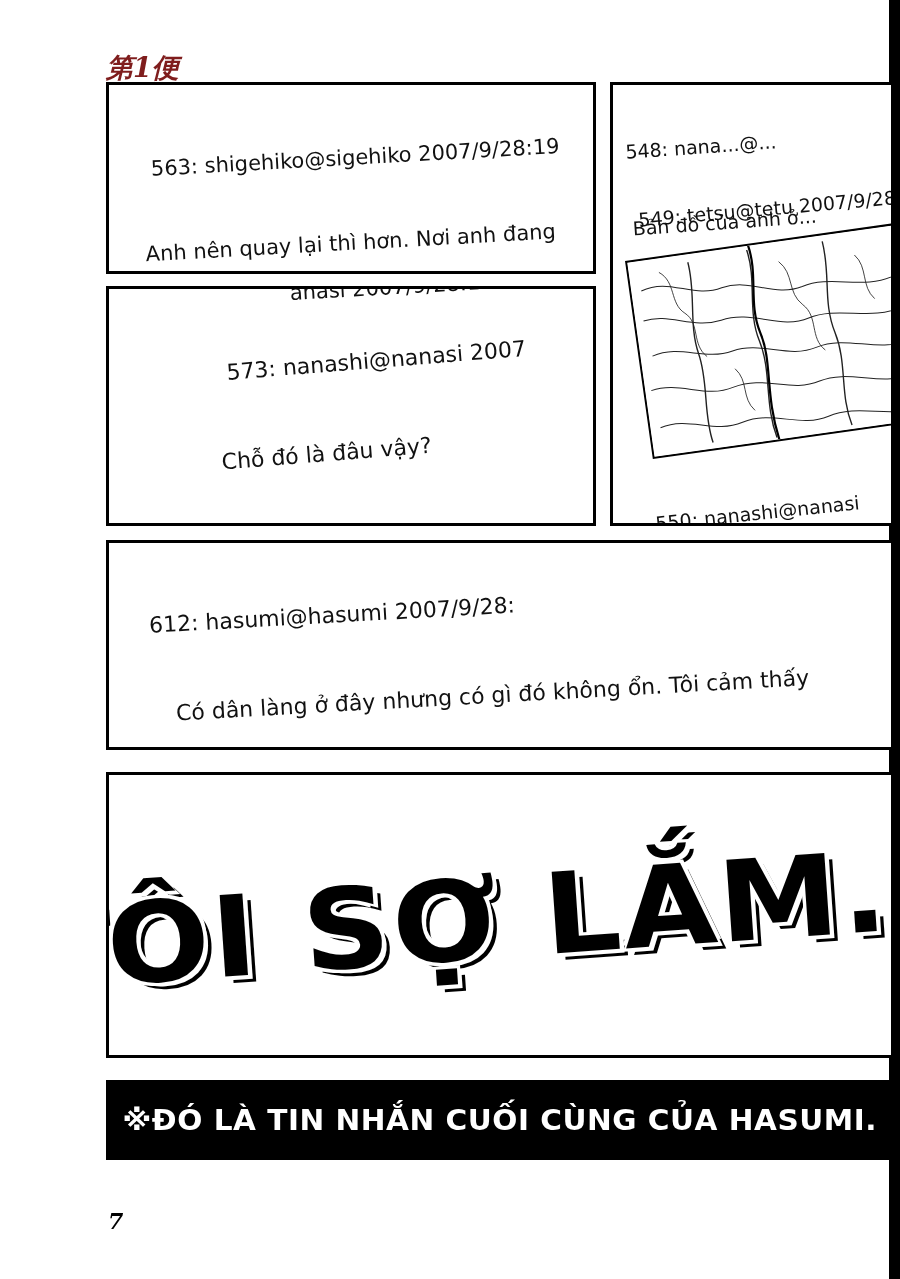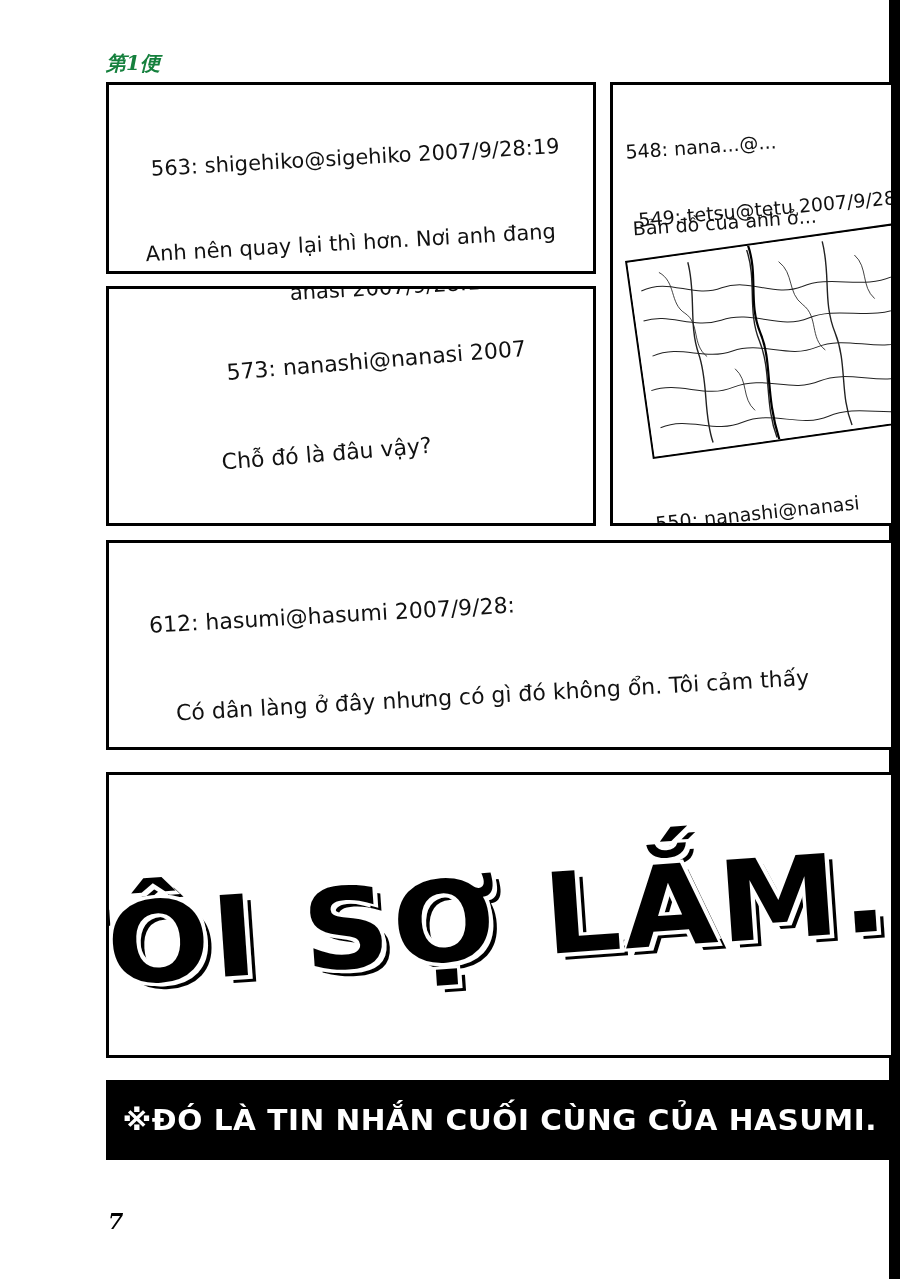--- a/index.html
+++ b/index.html
@@ -28,22 +28,22 @@
     height: 1279px;
     background: #000000;
   }
   .chapter-label {
     position: absolute;
     left: 106px;
     top: 50px;
     font-family: "DejaVu Serif", serif;
     font-weight: bold;
     font-style: italic;
-    font-size: 20px;
-    color: #15803d;
+    font-size: 27px;
+    color: #7f1d1d;
     letter-spacing: 0px;
   }
   .panel {
     position: absolute;
     border: 3px solid #000;
     background: #fff;
     box-sizing: border-box;
     overflow: hidden;
   }
   .post {

